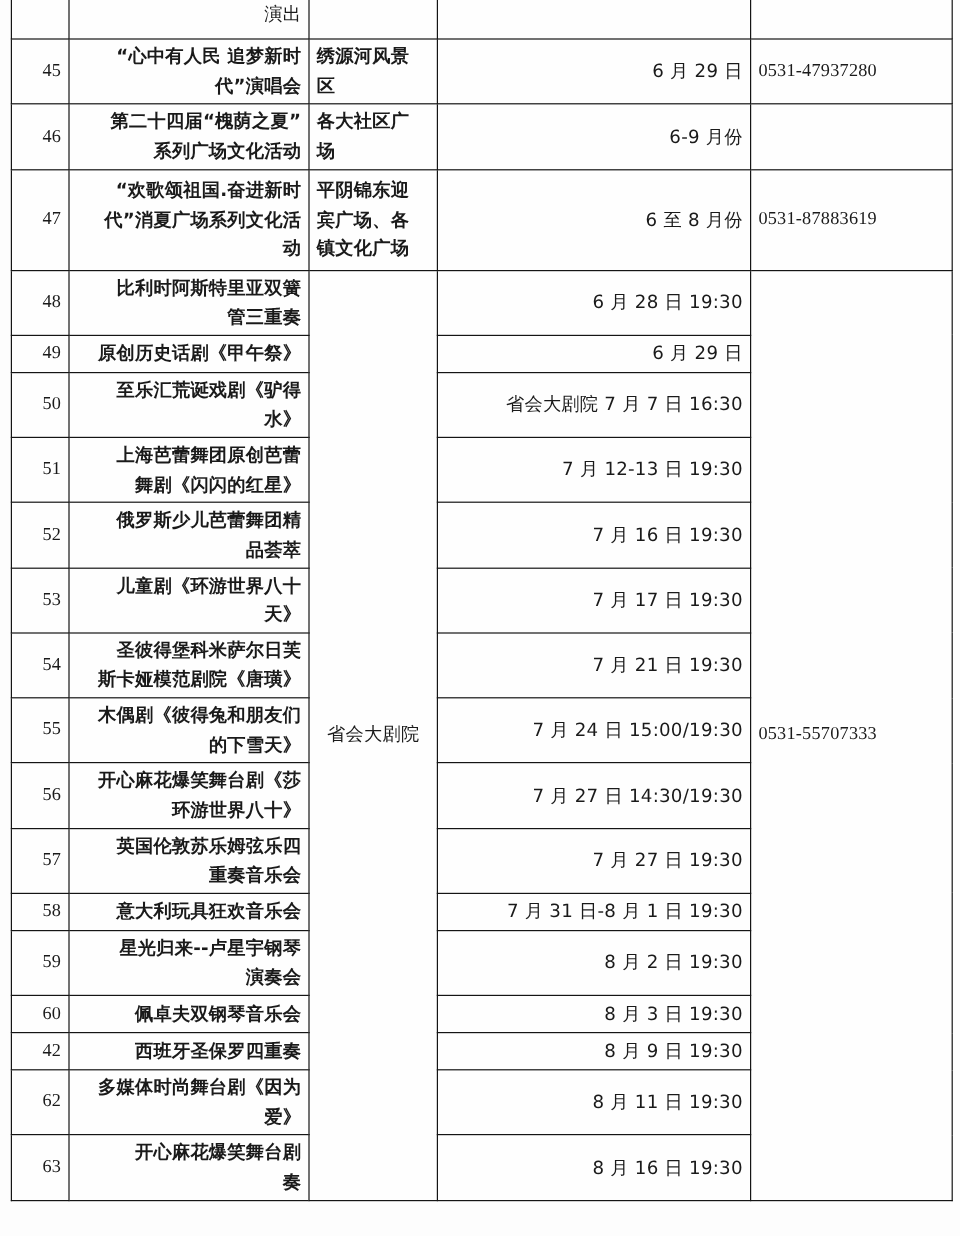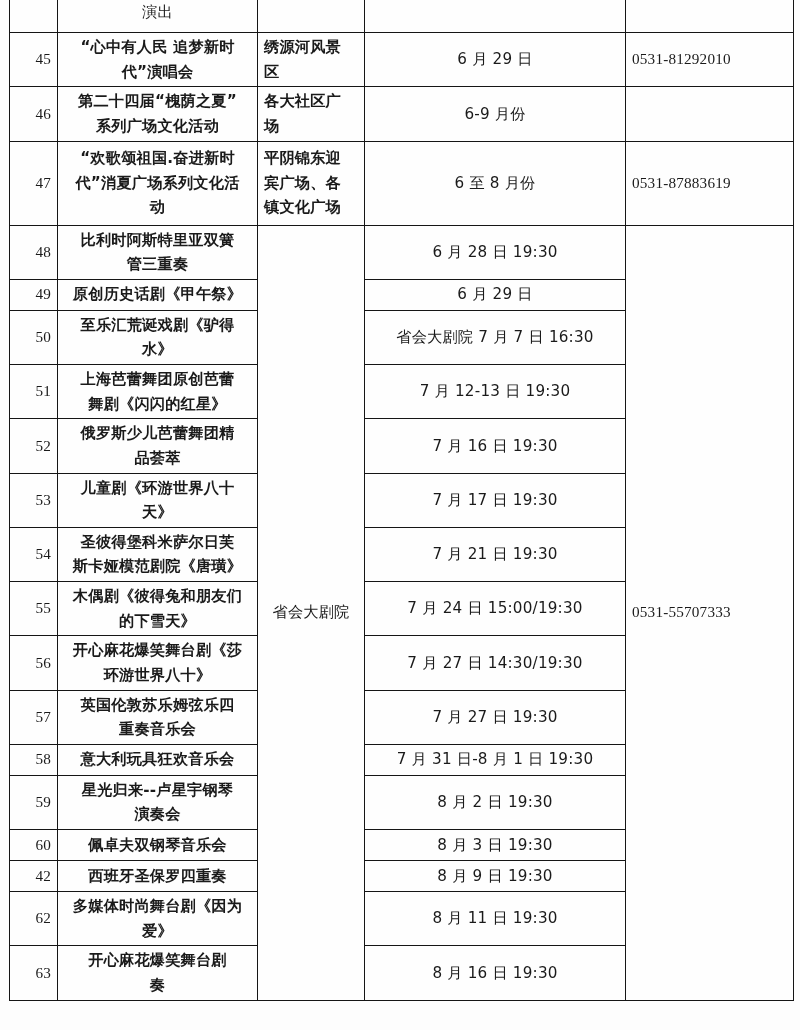--- a/index.html
+++ b/index.html
@@ -48,21 +48,21 @@
   col.c-phone { width: 168px; }
 
   td.index {
     text-align: right;
     font-family: "Liberation Serif", "DejaVu Serif", serif;
     font-size: 15.5px;
     letter-spacing: 0;
   }
 
   td.name {
-    text-align: center;
+    text-align: right;
     font-family: "DejaVu Sans", "Liberation Sans", sans-serif;
     font-size: 14.4px;
     line-height: 1.68;
     letter-spacing: 0.3px;
     margin-left: 46px;
   }
 
   td.venue {
     text-align: left;
     font-family: "DejaVu Sans", "Liberation Sans", sans-serif;
@@ -71,21 +71,21 @@
     letter-spacing: 0.3px;
     margin-top: 32px;
   }
 
   td.venue.merged {
     text-align: center;
     vertical-align: middle;
   }
 
   td.date {
-    text-align: center;
+    text-align: right;
     font-size: 15.2px;
     font-family: "DejaVu Sans", "Liberation Sans", sans-serif;
     letter-spacing: 0.2px;
     padding-left: 8px;
   }
 
   td.phone {
     text-align: left;
     vertical-align: middle;
     font-family: "Liberation Serif", "DejaVu Serif", serif;
@@ -137,21 +137,21 @@
           <td class="index">45</td>
           <td class="name">
             <span class="line">“心中有人民  追梦新时</span>
             <span class="line">代”演唱会</span>
           </td>
           <td class="venue">
             <span class="line">绣源河风景</span>
             <span class="line">区</span>
           </td>
           <td class="date">6 月 29 日</td>
-          <td class="phone">0531-81292010</td>
+          <td class="phone">0531-47937280</td>
         </tr>
         <tr class="rowtall">
           <td class="index">46</td>
           <td class="name">
             <span class="line">第二十四届“槐荫之夏”</span>
             <span class="line">系列广场文化活动</span>
           </td>
           <td class="venue">
             <span class="line">各大社区广</span>
             <span class="line">场</span>

